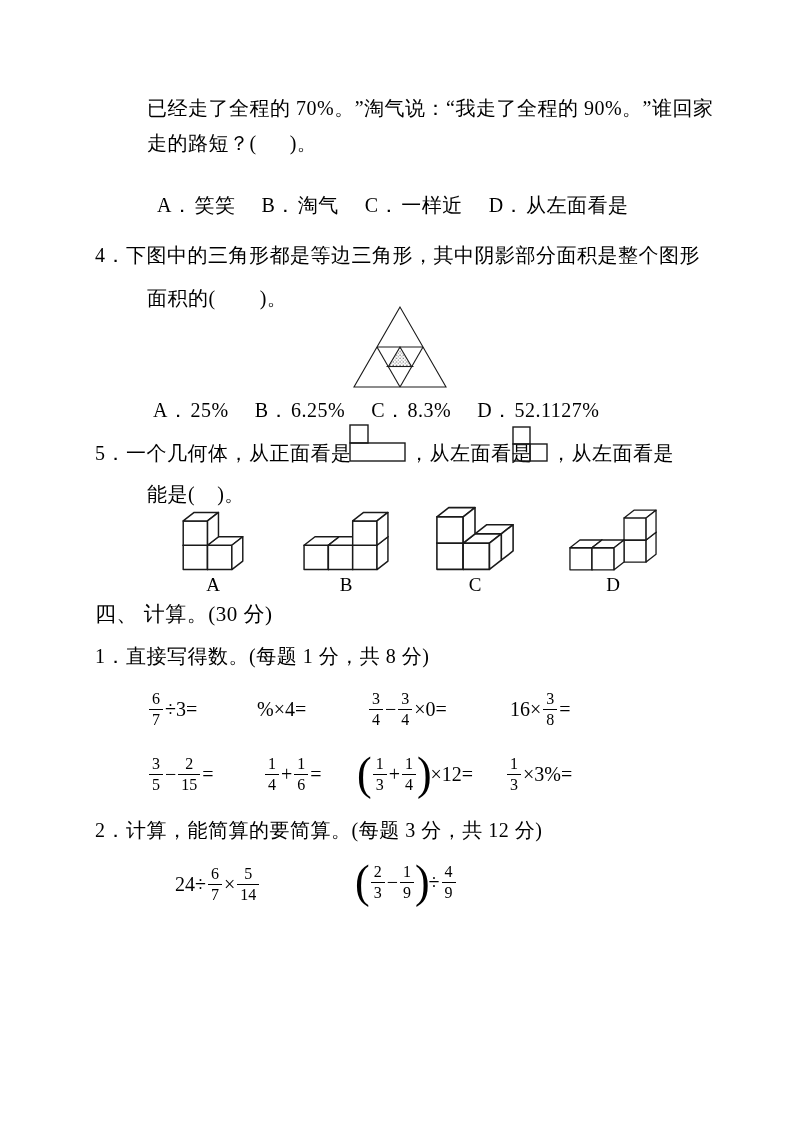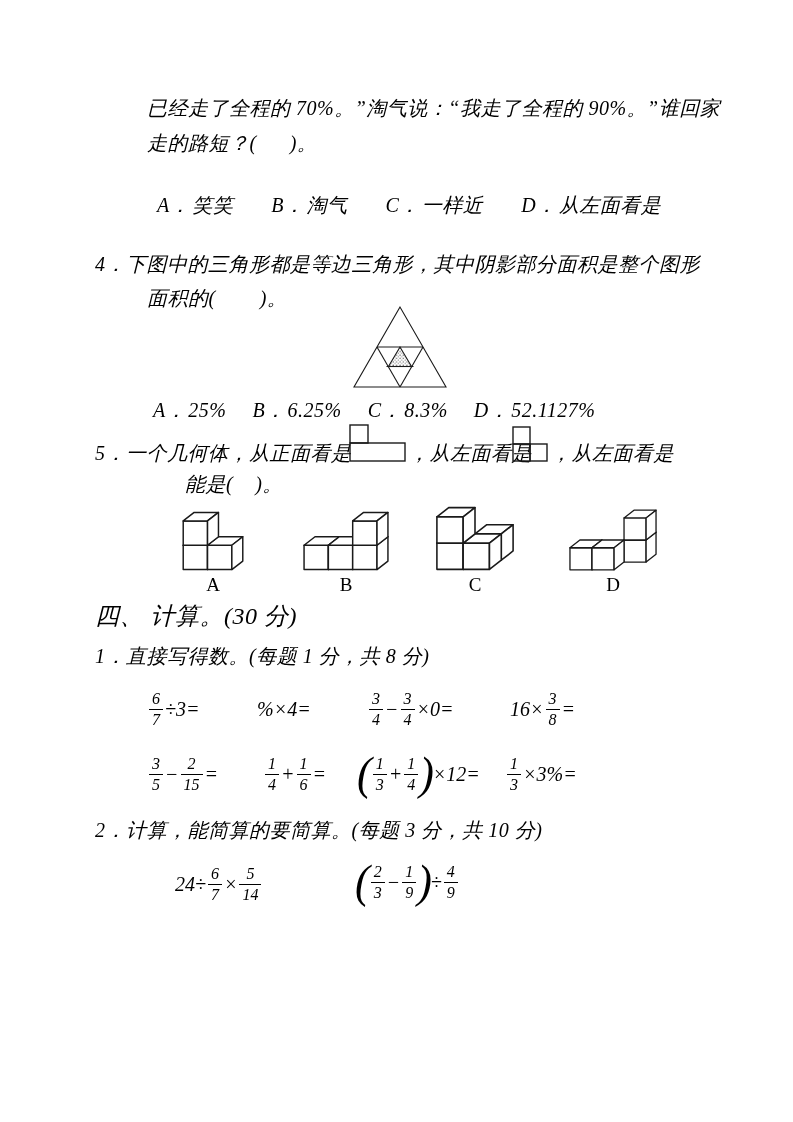--- a/index.html
+++ b/index.html
@@ -1,21 +1,21 @@
 <!DOCTYPE html>
 <html><head>
 <meta charset="utf-8">
 <style>
   html,body{margin:0;padding:0;}
   body{
     width:793px;height:1122px;background:#ffffff;color:#000;
     font-family:"Liberation Serif","DejaVu Serif",serif;
     position:relative;overflow:hidden;
   }
-  .abs{position:absolute;white-space:nowrap;font-style:italic;}
+  .abs{position:absolute;white-space:nowrap;}
   .txt{font-size:20px;letter-spacing:0.5px;line-height:1.25;}
   .opts{display:flex;font-size:20px;letter-spacing:0.5px;}
   .opt{margin-right:26px;}
   .opt .ol{margin-right:2px;}
   
   .expr{display:flex;align-items:center;font-size:20px;height:48px;}
   .mtx{display:inline-block;}
   .frac{display:inline-block;text-align:center;font-size:16px;line-height:1.1;margin:0 2px;vertical-align:middle;}
   .frac .num{display:block;border-bottom:1.4px solid #000;padding:0 3px 1px 3px;}
   .frac .den{display:block;padding:1px 3px 0 3px;}
@@ -24,28 +24,28 @@
   .figwrap{position:absolute;display:flex;flex-direction:column;align-items:center;}
   .figlabel{font-size:19px;margin-top:2px;}
   svg{display:block;}
   .inlinefig{position:absolute;}
 </style>
 </head>
 <body>
 
 <div class="abs txt" style="left:147px;top:96px;">已经走了全程的 70%。”淘气说：“我走了全程的 90%。”谁回家</div>
 <div class="abs txt" style="left:147px;top:131px;">走的路短？(&nbsp;&nbsp;&nbsp;&nbsp;&nbsp;&nbsp;)。</div>
-<div class="abs opts" style="left:157px;top:192px;gap:12px;">
+<div class="abs opts" style="left:157px;top:192px;">
   <span class="opt"><span class="ol">A．</span><span>笑笑</span></span>
   <span class="opt"><span class="ol">B．</span><span>淘气</span></span>
   <span class="opt"><span class="ol">C．</span><span>一样近</span></span>
   <span class="opt"><span class="ol">D．</span><span>从左面看是</span></span>
 </div>
 
-<div class="abs txt" style="left:95px;top:252px;text-align:center;"><span>4．</span><span>下图中的三角形都是等边三角形，其中阴影部分面积是整个图形</span></div>
+<div class="abs txt" style="left:95px;top:243px;text-align:center;"><span>4．</span><span>下图中的三角形都是等边三角形，其中阴影部分面积是整个图形</span></div>
 <div class="abs txt" style="left:147px;top:286px;">面积的(&nbsp;&nbsp;&nbsp;&nbsp;&nbsp;&nbsp;&nbsp;&nbsp;)。</div>
 
 <svg class="inlinefig" style="left:348px;top:303px;" width="104" height="92" viewBox="0 0 104 92">
   <defs>
     <pattern id="stip" width="3.4" height="3.4" patternUnits="userSpaceOnUse">
       <circle cx="1" cy="1" r="0.62" fill="#333"></circle>
       <circle cx="2.7" cy="2.6" r="0.5" fill="#333"></circle>
     </pattern>
   </defs>
   <g stroke="#1a1a1a" stroke-width="1.1" fill="none">
@@ -78,21 +78,21 @@
 
 <svg class="inlinefig" style="left:512px;top:426px;" width="38" height="38" viewBox="0 0 38 38">
   <g stroke="#1a1a1a" stroke-width="1.4" fill="none">
     <rect x="1" y="1" width="17" height="17"></rect>
     <rect x="1" y="18" width="17" height="17"></rect>
     <rect x="18" y="18" width="17" height="17"></rect>
   </g>
 </svg>
 
 <div class="abs txt" style="left:551px;top:441px;">，从左面看是</div>
-<div class="abs txt" style="left:147px;top:472px;margin-left:38px;">能是(&nbsp;&nbsp;&nbsp;&nbsp;)。</div>
+<div class="abs txt" style="left:147px;top:482px;">能是(&nbsp;&nbsp;&nbsp;&nbsp;)。</div>
 
 <div class="figwrap" style="left:158px;top:510px;width:110px;">
   <svg width="102" height="62" viewBox="-2 -49 53 51" preserveAspectRatio="xMidYMax meet">
       <polygon points="0,0 20,0 20,-20 0,-20" fill="#ffffff" stroke="#1a1a1a" stroke-width="1.2" stroke-linejoin="round"></polygon>
       <polygon points="0,-20 20,-20 29,-27 9,-27" fill="#ffffff" stroke="#1a1a1a" stroke-width="1.2" stroke-linejoin="round"></polygon>
       <polygon points="20,0 29,-7 29,-27 20,-20" fill="#ffffff" stroke="#1a1a1a" stroke-width="1.2" stroke-linejoin="round"></polygon>
       <polygon points="20,0 40,0 40,-20 20,-20" fill="#ffffff" stroke="#1a1a1a" stroke-width="1.2" stroke-linejoin="round"></polygon>
       <polygon points="20,-20 40,-20 49,-27 29,-27" fill="#ffffff" stroke="#1a1a1a" stroke-width="1.2" stroke-linejoin="round"></polygon>
       <polygon points="40,0 49,-7 49,-27 40,-20" fill="#ffffff" stroke="#1a1a1a" stroke-width="1.2" stroke-linejoin="round"></polygon>
       <polygon points="0,-20 20,-20 20,-40 0,-40" fill="#ffffff" stroke="#1a1a1a" stroke-width="1.2" stroke-linejoin="round"></polygon>
@@ -146,21 +146,21 @@
       <polygon points="0,0 20,0 20,-20 0,-20" fill="#ffffff" stroke="#1a1a1a" stroke-width="1.2" stroke-linejoin="round"></polygon>
       <polygon points="0,-20 20,-20 29,-27 9,-27" fill="#ffffff" stroke="#1a1a1a" stroke-width="1.2" stroke-linejoin="round"></polygon>
       <polygon points="20,0 29,-7 29,-27 20,-20" fill="#ffffff" stroke="#1a1a1a" stroke-width="1.2" stroke-linejoin="round"></polygon>
       <polygon points="20,0 40,0 40,-20 20,-20" fill="#ffffff" stroke="#1a1a1a" stroke-width="1.2" stroke-linejoin="round"></polygon>
       <polygon points="20,-20 40,-20 49,-27 29,-27" fill="#ffffff" stroke="#1a1a1a" stroke-width="1.2" stroke-linejoin="round"></polygon>
       <polygon points="40,0 49,-7 49,-27 40,-20" fill="#ffffff" stroke="#1a1a1a" stroke-width="1.2" stroke-linejoin="round"></polygon>
     </svg>
   <div class="figlabel">D</div>
 </div>
 
-<div class="abs txt" style="left:95px;top:601px;font-size:24px;">四、 计算。(30 分)</div>
+<div class="abs txt" style="left:95px;top:601px;font-size:21px;">四、 计算。(30 分)</div>
 <div class="abs txt" style="left:95px;top:644px;">1．直接写得数。(每题 1 分，共 8 分)</div>
 
 <div class="abs expr" style="left:147px;top:685px;">
     <span class="frac">
       <span class="num">6</span>
       <span class="den">7</span>
     </span>
     <span class="mtx">÷3=</span>
   </div>
 <div class="abs expr" style="left:257px;top:685px;">
@@ -226,21 +226,21 @@
     <span class="mtx">×12=</span>
   </div>
 <div class="abs expr" style="left:505px;top:750px;">
     <span class="frac">
       <span class="num">1</span>
       <span class="den">3</span>
     </span>
     <span class="mtx">×3%=</span>
   </div>
 
-<div class="abs txt" style="left:95px;top:818px;">2．计算，能简算的要简算。(每题 3 分，共 10 分)</div>
+<div class="abs txt" style="left:95px;top:818px;">2．计算，能简算的要简算。(每题 3 分，共 12 分)</div>
 <div class="abs expr" style="left:143px;top:855px;height:58px;margin-left:32px;">
     <span class="mtx">24÷</span>
     <span class="frac">
       <span class="num">6</span>
       <span class="den">7</span>
     </span>
     <span class="mtx">×</span>
     <span class="frac">
       <span class="num">5</span>
       <span class="den">14</span>

